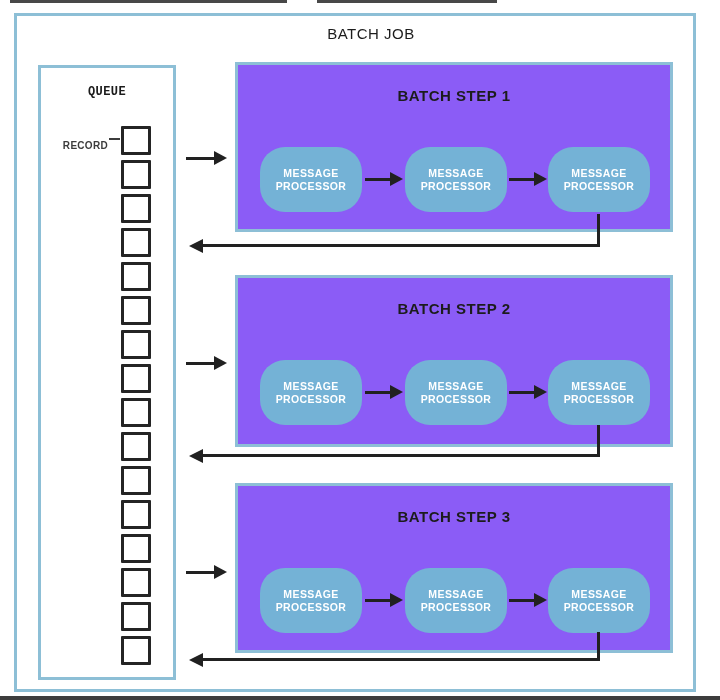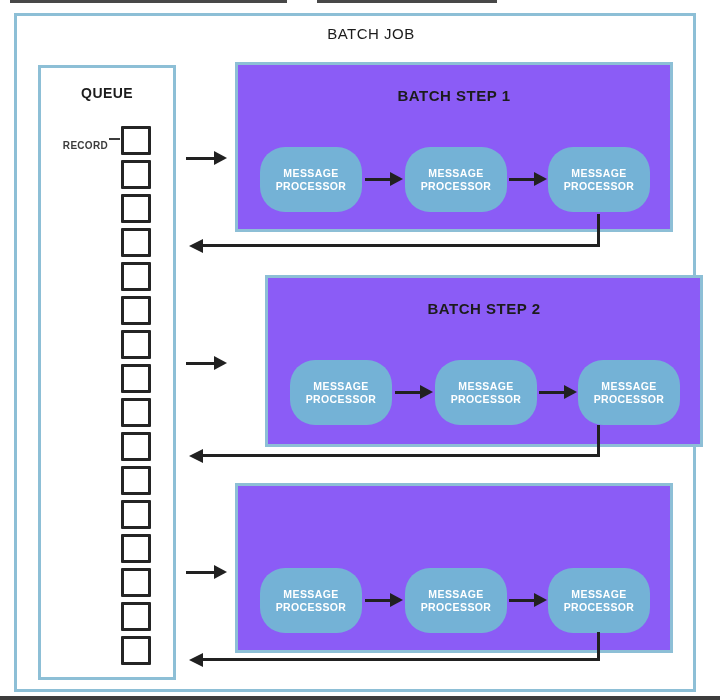--- a/index.html
+++ b/index.html
@@ -33,40 +33,40 @@
     font-size:15px;font-weight:400;letter-spacing:.5px;color:var(--title-text);padding-left:16px;
   }
 
   
   .queue-box{
     position:absolute;left:21px;top:49px;width:138px;height:615px;
     border:3px solid var(--border-blue);box-sizing:border-box;background:#fff;
   }
   .queue-title{
     position:absolute;left:0;top:17px;width:100%;text-align:center;
-    font-size:14px;font-weight:700;letter-spacing:.4px;color:var(--title-text);
+    font-size:12px;font-weight:700;letter-spacing:.4px;color:var(--title-text);font-family:Liberation Mono, monospace;
   }
   .record-label{
     position:absolute;left:10px;top:72px;width:57px;text-align:right;
     font-size:10px;font-weight:700;letter-spacing:.3px;color:var(--record-text);
   }
   .record-pointer{position:absolute;left:68px;top:70px;width:11px;height:2px;background:#3c3c3c;}
   .record-list{position:absolute;left:80px;top:58px;width:30px;}
   .record-square{
     width:30px;height:29px;box-sizing:border-box;border:3px solid #242424;
     background:#fff;margin-bottom:5px;border-radius:1px;
   }
 
   
   .step-box{
     position:absolute;left:235px;width:438px;
     border:3px solid var(--border-blue);box-sizing:border-box;background:#8b5cf6;
   }
   .step-1{top:62px;height:170px;}
-  .step-2{top:275px;height:172px;margin-left:30px;}
+  .step-2{top:275px;height:172px;}
   .step-3{top:483px;height:170px;}
   .step-title{
     position:absolute;left:0;top:22px;width:100%;text-align:center;margin:0;
     font-size:15px;font-weight:700;letter-spacing:.5px;color:var(--title-text);
   }
   .mp{
     position:absolute;top:82px;width:102px;height:65px;background:var(--fill-blue);
     display:flex;flex-direction:column;align-items:center;justify-content:center;
     color:var(--proc-text);font-size:10.5px;font-weight:700;letter-spacing:.4px;
     line-height:13px;text-align:center;border-radius:25px;
@@ -183,20 +183,21 @@
       <i class="shaft"></i>
       <i class="head-right"></i>
     </div>
     <div class="mp mp-c">
       <span>MESSAGE</span>
       <span>PROCESSOR</span>
     </div>
   </section>
 
   <section class="step-box step-3">
+    <h2 class="step-title">BATCH STEP 3</h2>
     <div class="mp mp-a">
       <span>MESSAGE</span>
       <span>PROCESSOR</span>
     </div>
     <div class="h-arrow mp-arrow mp-arrow-a">
       <i class="shaft"></i>
       <i class="head-right"></i>
     </div>
     <div class="mp mp-b">
       <span>MESSAGE</span>

